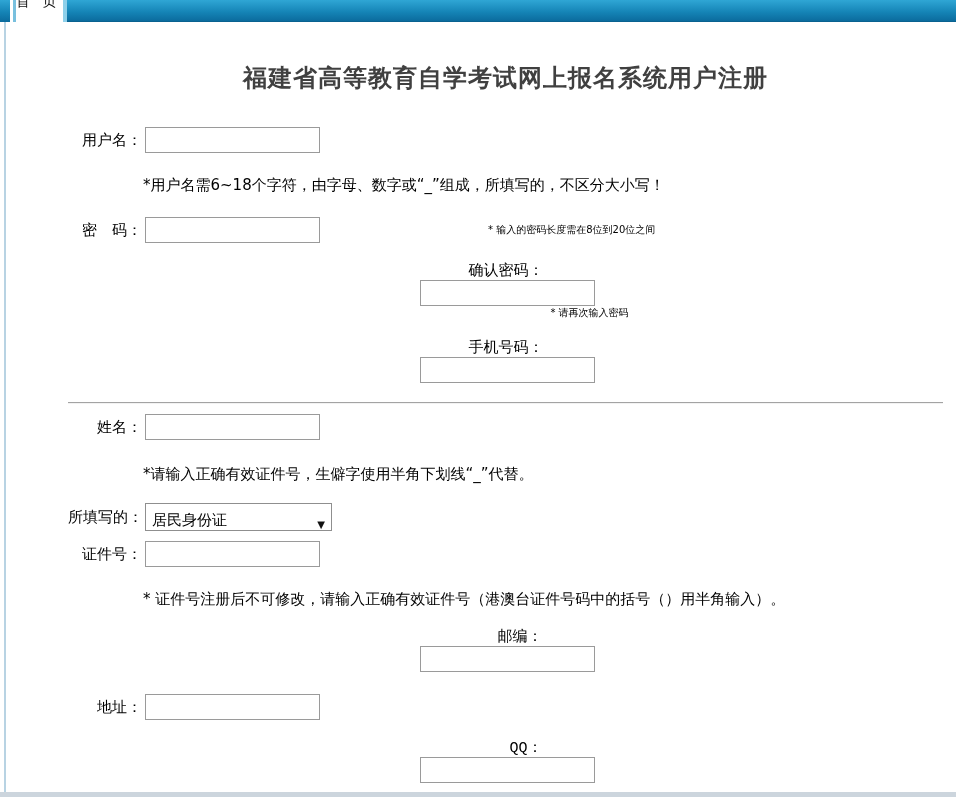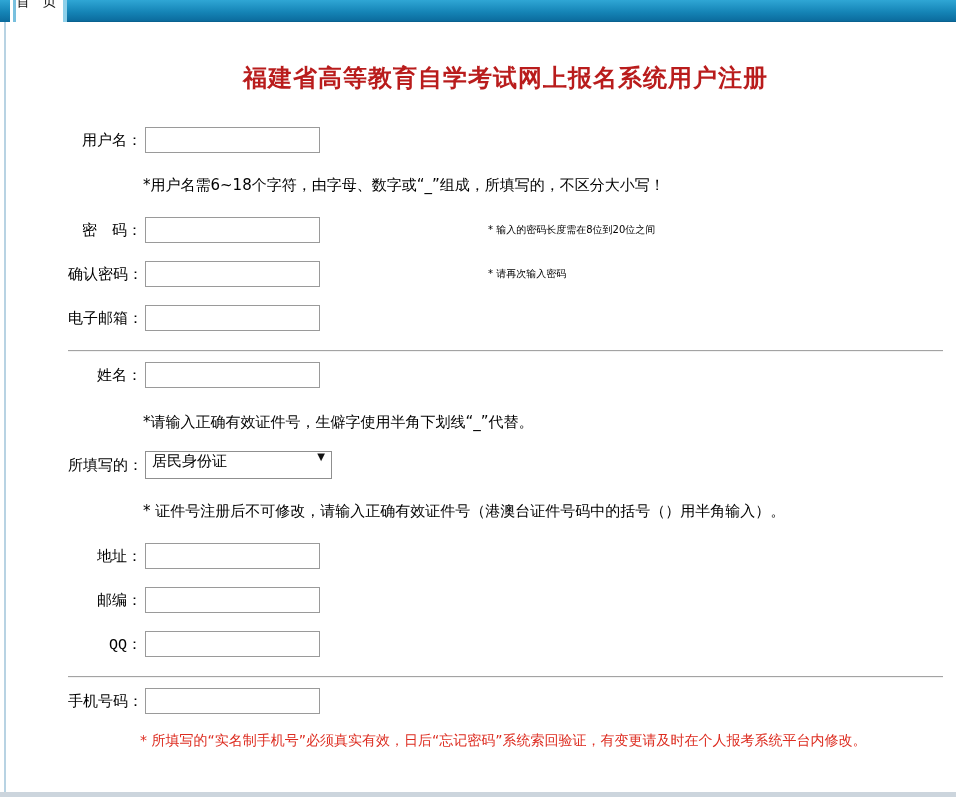--- a/index.html
+++ b/index.html
@@ -31,46 +31,46 @@
     border-left:4px solid #8ed0ea;
   }
   
   .left-edge{position:absolute;left:4px;top:22px;bottom:0;width:2px;background:#b8d3e3;}
   .bottom-edge{position:absolute;left:0;bottom:0;width:956px;height:5px;background:#ccd5dd;}
   
   .content{margin:0 13px 0 68px;}
   .page-title{
     margin:40px 0 0;text-align:center;
     font-family:"DejaVu Serif","Liberation Serif",serif;
-    font-weight:bold;font-size:24px;color:#b91c1c;letter-spacing:1px;
+    font-weight:bold;font-size:24px;color:#404040;letter-spacing:1px;
   }
   .form{margin-top:33px;font-size:15px;}
   .row{display:flex;align-items:center;}
   .label{width:74px;text-align:right;white-space:nowrap;flex-shrink:0;font-size:15px;font-family:Liberation Mono, monospace;}
   .tbox{
     margin-left:3px;width:165px;height:24px;
     border:1px solid #9a9a9a;background:#fff;
     font-size:15px;padding:0 4px;box-sizing:content-box;outline:none;
   }
   .selectbox{
     margin-left:3px;width:173px;height:26px;padding:0 6px;
     border:1px solid #8f8f8f;background:#fff;
-    display:flex;align-items:flex-start;justify-content:space-between;
+    display:flex;align-items:flex-end;justify-content:space-between;
     font-size:15px;cursor:default;
   }
   .selectbox .caret{font-size:10px;color:#111;line-height:1;}
   .hint{margin-left:75px;font-size:15px;color:#000;white-space:nowrap;}
   .side-hint{margin-left:168px;font-size:10px;white-space:nowrap;}
   .red-hint{margin-left:72px;font-size:14px;color:#dd2c20;white-space:nowrap;}
   .divider{
     border:none;height:1px;background:#a3a3a3;border-bottom:1px solid #f2f2f2;
     margin:0;width:100%;
   }
   
-  .mt17{margin-top:10px;}.mt18{margin-top:18px;}.mt19{margin-top:19px;}
+  .mt17{margin-top:10px;}.mt18{margin-top:18px;flex-direction:column;}.mt19{margin-top:19px;}
   .mt22{margin-top:22px;}.mt23{margin-top:23px;}.mt25{margin-top:25px;}
 </style>
 </head>
 <body>
 
 <div class="topbar">
   <div class="corner-block"></div>
   <div class="tab-strip"></div>
   <div class="tab">
     <span>首 页</span>
@@ -98,49 +98,53 @@
       <span class="side-hint">* 输入的密码长度需在8位到20位之间</span>
     </div>
 
     <div class="row mt18">
       <span class="label">确认密码：</span>
       <input class="tbox" type="password" value="" style="">
       <span class="side-hint">* 请再次输入密码</span>
     </div>
 
     <div class="row mt18">
-      <span class="label">电子邮箱：</span>
+      <span class="label">手机号码：</span>
       <input class="tbox" type="text" value="" style="">
     </div>
 
     <hr class="divider mt19">
 
     <div class="row mt17">
       <span class="label">姓名：</span>
       <input class="tbox" type="text" value="" style="">
     </div>
     <div class="hint mt25">*请输入正确有效证件号，生僻字使用半角下划线“_”代替。</div>
 
     <div class="row mt19">
       <span class="label">所填写的：</span>
       <div class="selectbox">
         <span>居民身份证</span>
         <span class="caret">▼</span>
       </div>
     </div>
 
+    <div class="row mt17">
+      <span class="label">证件号：</span>
+      <input class="tbox" type="text" value="" style="">
+    </div>
     <div class="hint mt23">* 证件号注册后不可修改，请输入正确有效证件号（港澳台证件号码中的括号（）用半角输入）。</div>
+
+    <div class="row mt18">
+      <span class="label">邮编：</span>
+      <input class="tbox" type="text" value="" style="">
+    </div>
 
     <div class="row mt22">
       <span class="label">地址：</span>
-      <input class="tbox" type="text" value="" style="">
-    </div>
-
-    <div class="row mt18">
-      <span class="label">邮编：</span>
       <input class="tbox" type="text" value="" style="">
     </div>
 
     <div class="row mt18">
       <span class="label">QQ：</span>
       <input class="tbox" type="text" value="" style="">
     </div>
 
     <hr class="divider mt19">
 

